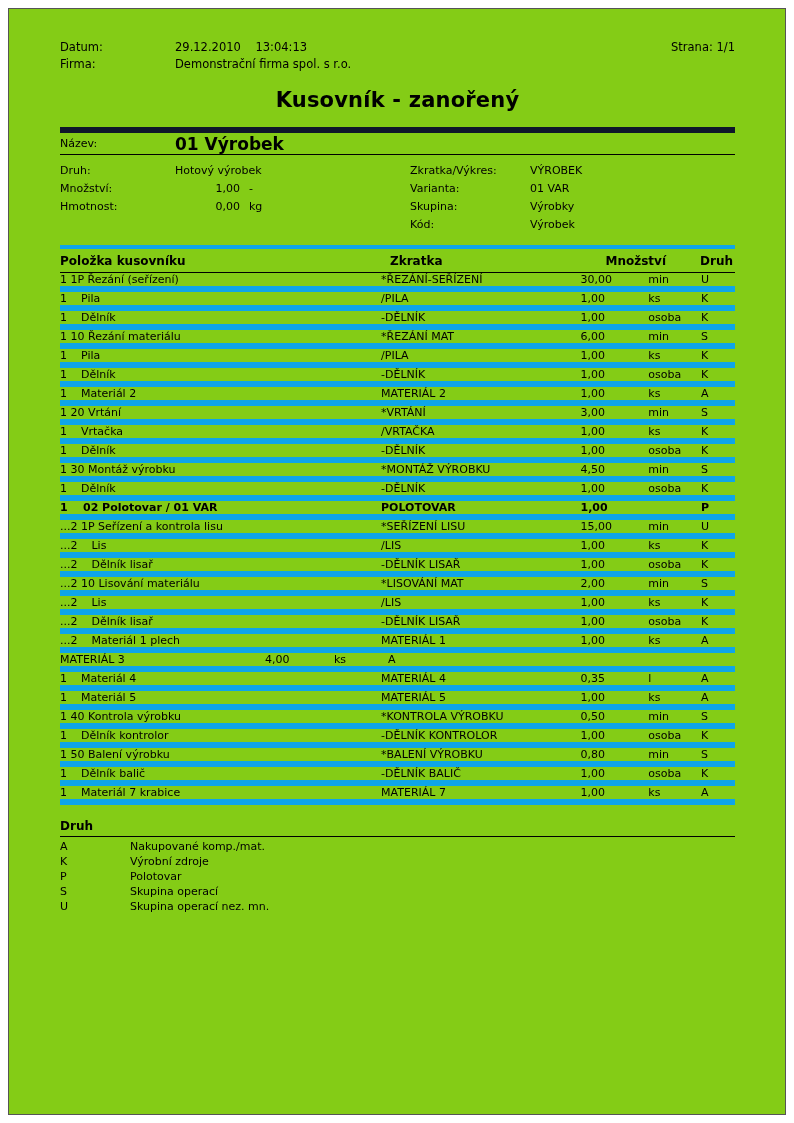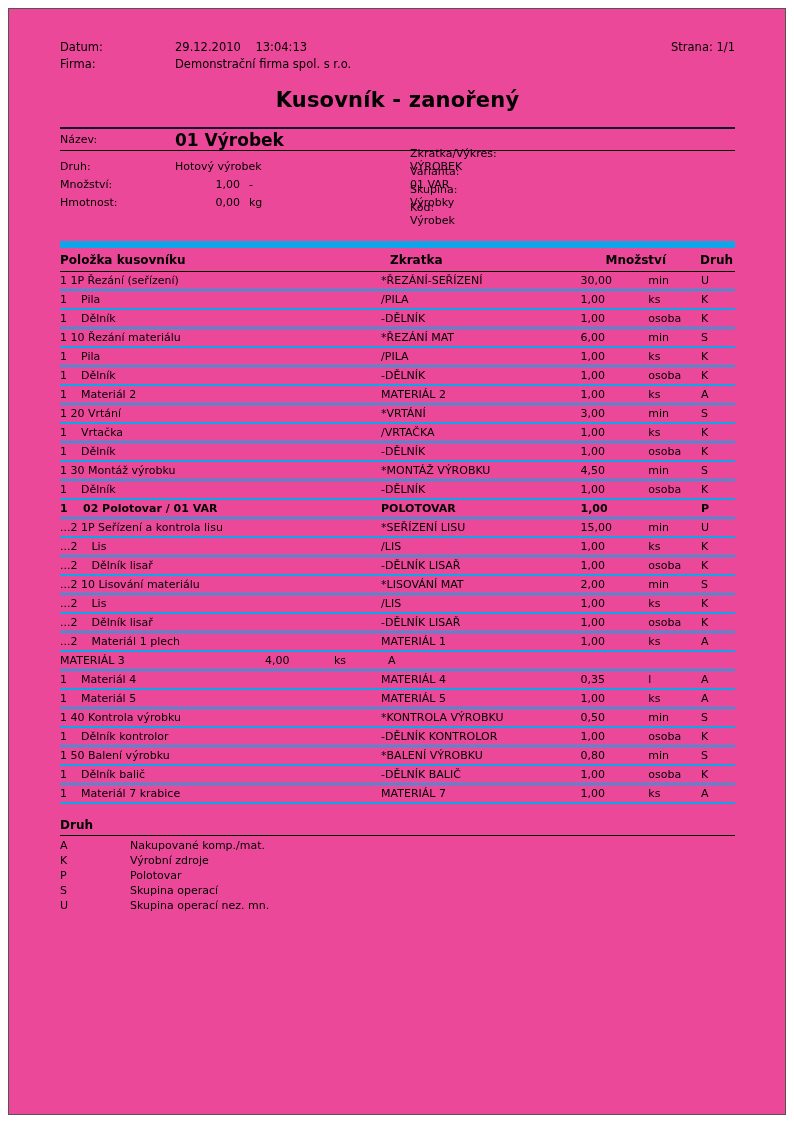--- a/index.html
+++ b/index.html
@@ -1,55 +1,55 @@
 <!DOCTYPE html>
 <html><head>
 <meta charset="utf-8">
 <style>
   html,body{margin:0;padding:0;}
   body{
     width:794px;height:1123px;position:relative;background:#fff;color:#000;
     font-family:"DejaVu Sans","Liberation Sans",sans-serif;overflow:hidden;
   }
-  .sheet{position:absolute;left:8px;top:8px;right:8px;bottom:8px;border:1px solid #555;background:#ec4899;}
+  .sheet{position:absolute;left:8px;top:8px;right:8px;bottom:8px;border:1px solid #555;background:#84cc16;}
   .content{padding:30px 50px 0 51px;}
   .pre{white-space:pre;}
 
   
   .rpt-header{display:flex;justify-content:space-between;font-size:11.5px;}
   .hdr-row{display:flex;line-height:17px;}
   .hl{width:115px;}
   .hdr-page{font-size:11.5px;line-height:17px;}
 
   
   .title{font-size:21px;font-weight:bold;text-align:center;margin:15px 0 0 0;letter-spacing:.2px;}
 
   
   .prod{margin-top:15px;}
-  .prod-name-row{border-top:2px solid #0f172a;border-bottom:1px solid #000;height:21px;display:flex;align-items:center;font-size:11px;}
+  .prod-name-row{border-top:6px solid #0f172a;border-bottom:1px solid #000;height:21px;display:flex;align-items:center;font-size:11px;}
   .prod-name{font-size:17px;font-weight:bold;}
   .prod-rows{padding-top:4px;}
   .info-row{display:flex;height:18px;align-items:flex-end;font-size:11px;}
   .info-left{width:350px;display:flex;}
   .il{width:115px;}
   .ival{min-width:65px;text-align:right;white-space:pre;}
   .iunit{margin-left:9px;}
-  .info-right{display:flex;flex-direction:column;}
+  .info-right{display:flex;}
   .irl{width:120px;}
 
   
   .bom{margin-top:14px;}
-  .bom-head{display:flex;align-items:center;height:23px;border-top:7px solid #0ea5e9;border-bottom:1px solid #000;font-size:12px;font-weight:bold;}
+  .bom-head{display:flex;align-items:center;height:23px;border-top:4px solid #0ea5e9;border-bottom:1px solid #000;font-size:12px;font-weight:bold;}
   .c-item{width:330px;white-space:pre;overflow:hidden;}
   .c-code{width:205px;overflow:hidden;}
   .c-qval{width:45px;text-align:left;}
   .c-unit{width:50px;margin-left:24px;}
   .c-type{width:35px;padding-left:4px;}
   .c-qtyh{width:71px;text-align:right;padding-right:30px;}
-  .bom-row{display:flex;align-items:center;height:19px;border-bottom:2px solid #0ea5e9;box-sizing:border-box;font-size:11px;}
+  .bom-row{display:flex;align-items:center;height:19px;border-bottom:6px solid #0ea5e9;box-sizing:border-box;font-size:11px;}
   .bom-row.bold{font-weight:bold;}
 
   
   .legend{margin-top:14px;font-size:11px;}
   .legend-title{font-size:12px;font-weight:bold;border-bottom:1px solid #000;padding-bottom:3px;}
   .legend-rows{padding-top:2px;}
   .legend-row{display:flex;height:15px;align-items:center;}
   .lg-code{width:70px;}
 </style>
 </head>

